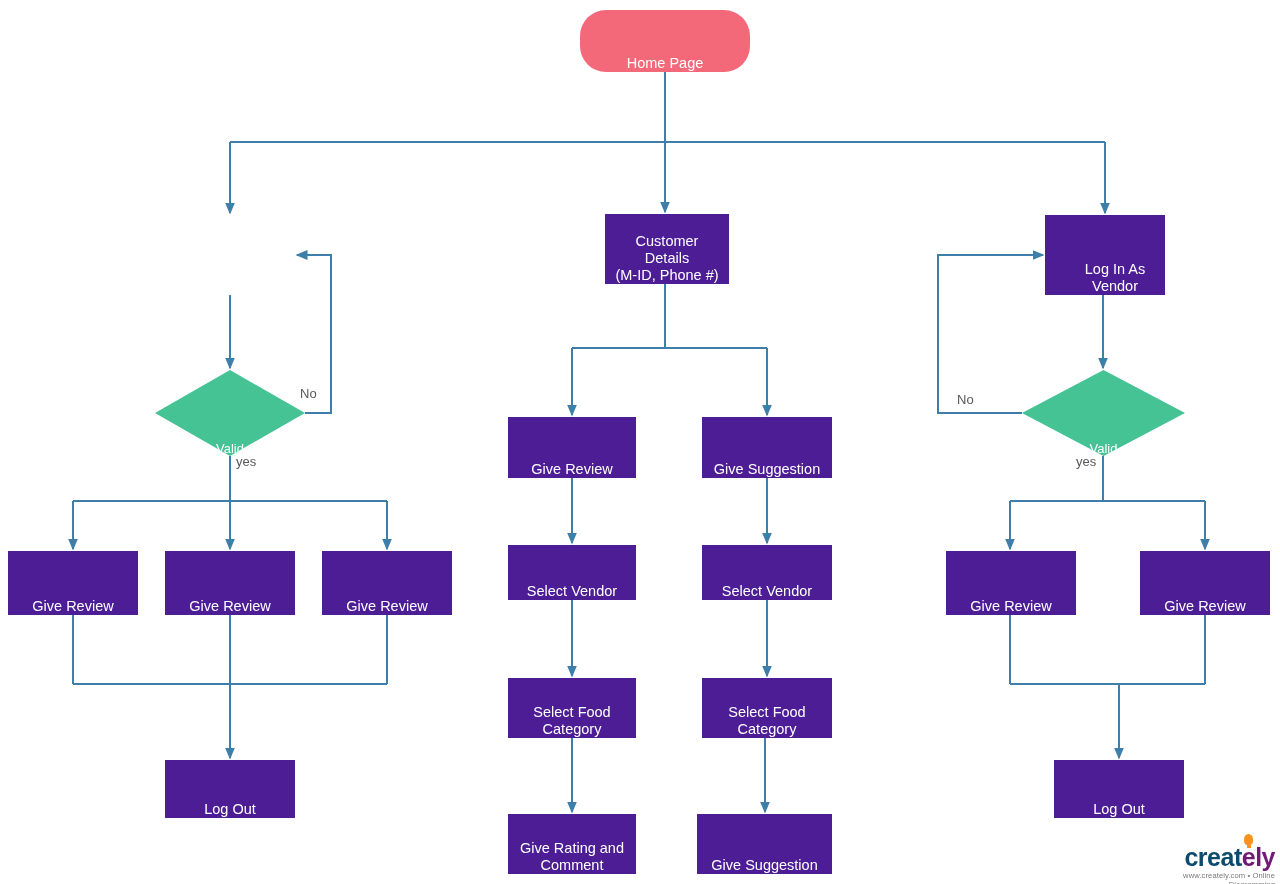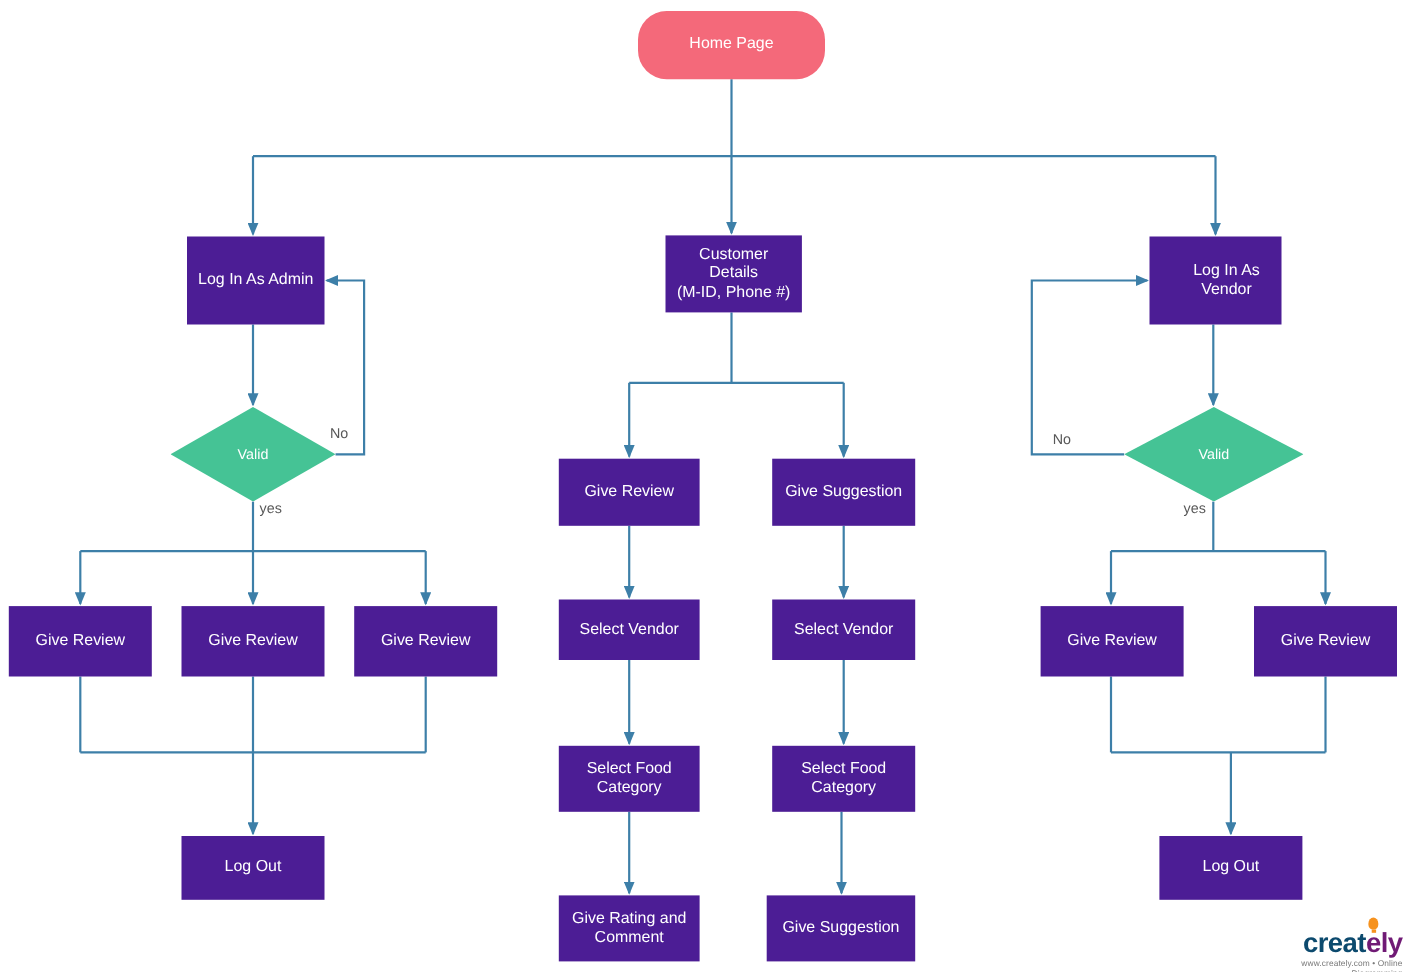--- a/index.html
+++ b/index.html
@@ -22,21 +22,21 @@
     position: absolute;
     left: 0;
     top: 0;
     width: 1280px;
     height: 884px;
   }
   .node {
     position: absolute;
     box-sizing: border-box;
     display: flex;
-    align-items: center;
+    align-items: flex-end;
     justify-content: center;
     text-align: center;
     color: #ffffff;
     line-height: 1.18;
     z-index: 3;
     white-space: pre-line;
   }
   .node.process {
     background: #4c1d95;
     font-size: 14.5px;
@@ -171,23 +171,20 @@
       <path d="M1010,684 L1205,684"></path>
       <path d="M1119,684 L1119,758" marker-end="url(#arrow)"></path>
 
     </g>
   </svg>
 
   <div class="node terminator" style="left:580px; top:10px; width:170px; height:62px;">
     <span>Home Page</span>
   </div>
 
-  <div class="node process" style="left:170px; top:215px; width:125px; height:80px;">
-    <span>Log In As Admin</span>
-  </div>
 
   <div class="node process" style="left:605px; top:214px; width:124px; height:70px;">
     <span>Customer
 Details
 (M-ID, Phone #)</span>
   </div>
 
   <div class="node process" style="left:1045px; top:215px; width:120px; height:80px;padding-left:20px;">
     <span>Log In As
 Vendor</span>

